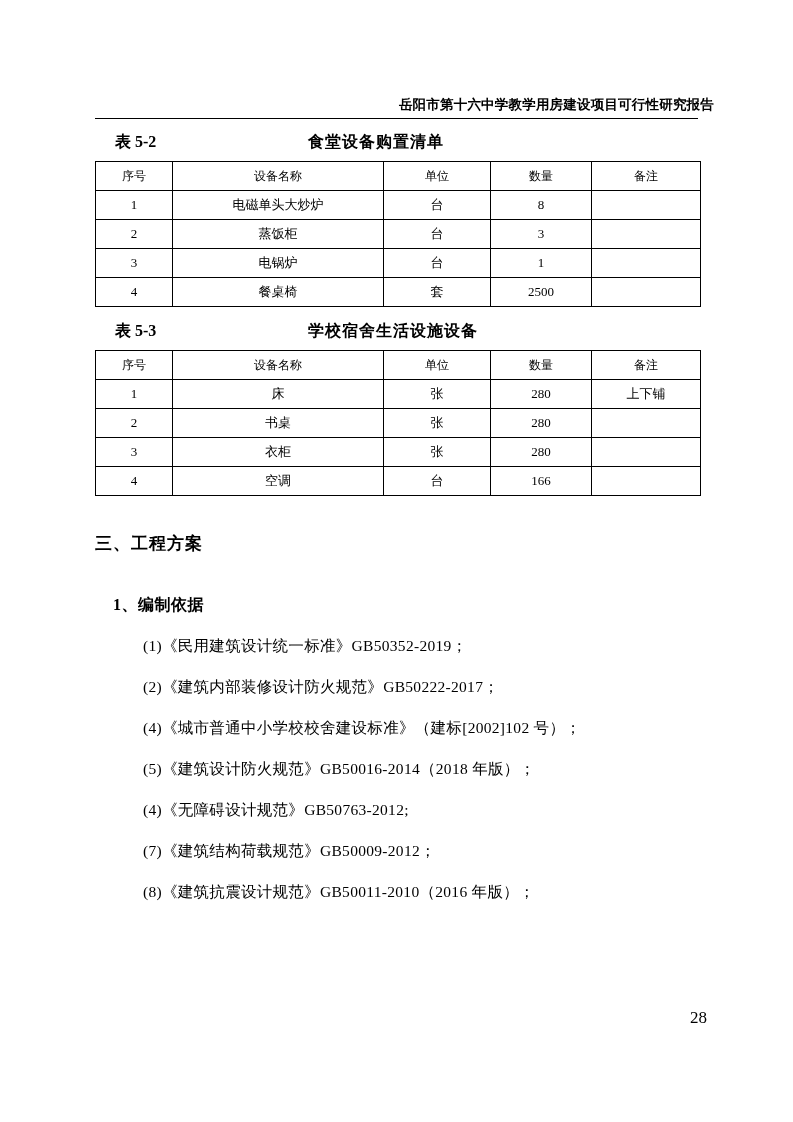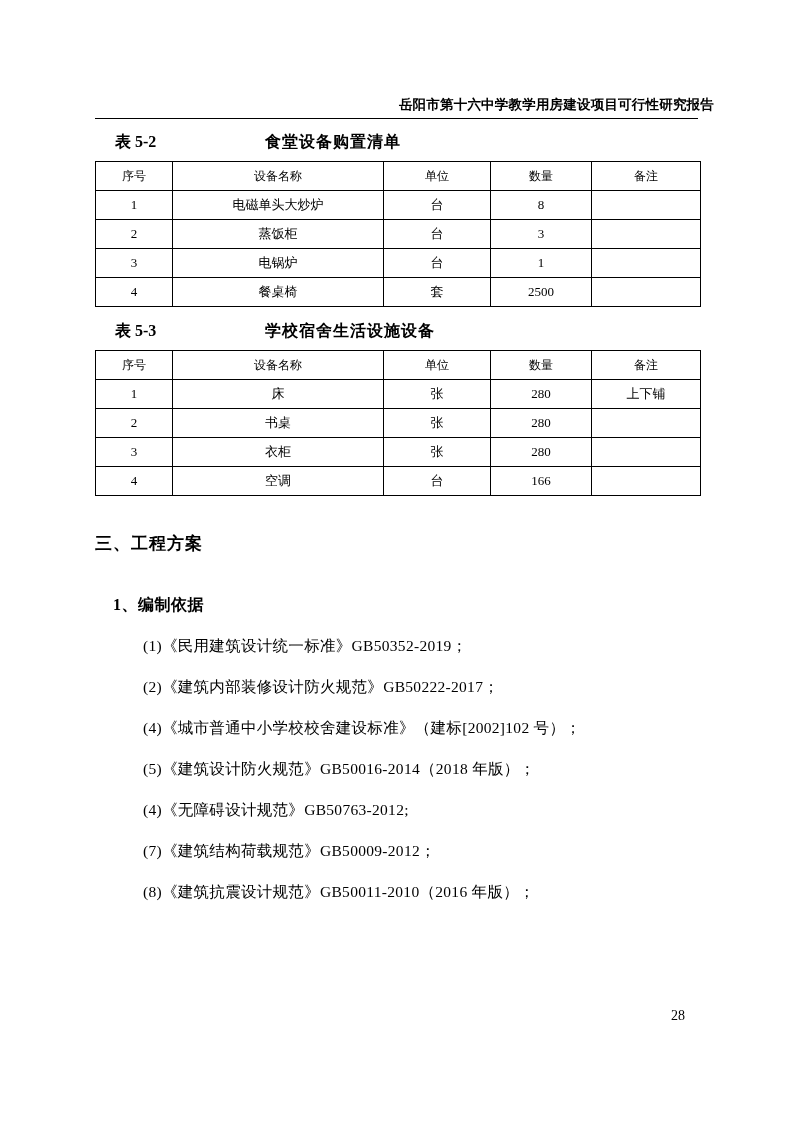--- a/index.html
+++ b/index.html
@@ -54,20 +54,21 @@
     font-weight: bold;
     margin: 0 0 8px 0;
     padding-left: 20px;
   }
   .table-caption .cap-num {
     width: 150px;
     flex: none;
   }
   .table-caption .cap-title {
     letter-spacing: 1px;
+    margin-left: 43px;
   }
   table.doc-table {
     border-collapse: collapse;
     width: 580px;
     margin: 0 0 14px 0;
     table-layout: fixed;
   }
   table.doc-table td {
     border: 1px solid #000000;
     height: 28px;
@@ -97,23 +98,23 @@
     margin: 40px 0 0 18px;
     letter-spacing: 0.5px;
   }
   .list-item {
     font-size: 15.5px;
     margin: 20px 0 0 48px;
     letter-spacing: 0.3px;
   }
   .page-number {
     position: absolute;
-    right: 108px;
+    right: 86px;
     top: 1008px;
-    font-size: 14px;
+    font-size: 17px;
   }
 </style>
 </head>
 <body>
 
 <div class="page">
 
   <div class="header">
     <span>岳阳市第十六中学教学用房建设项目可行性研究报告</span>
   </div>

